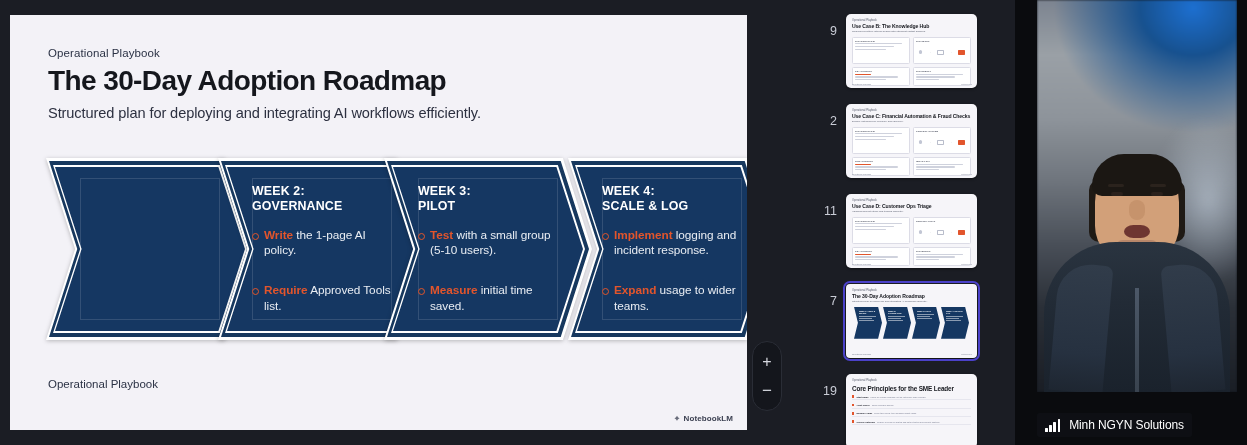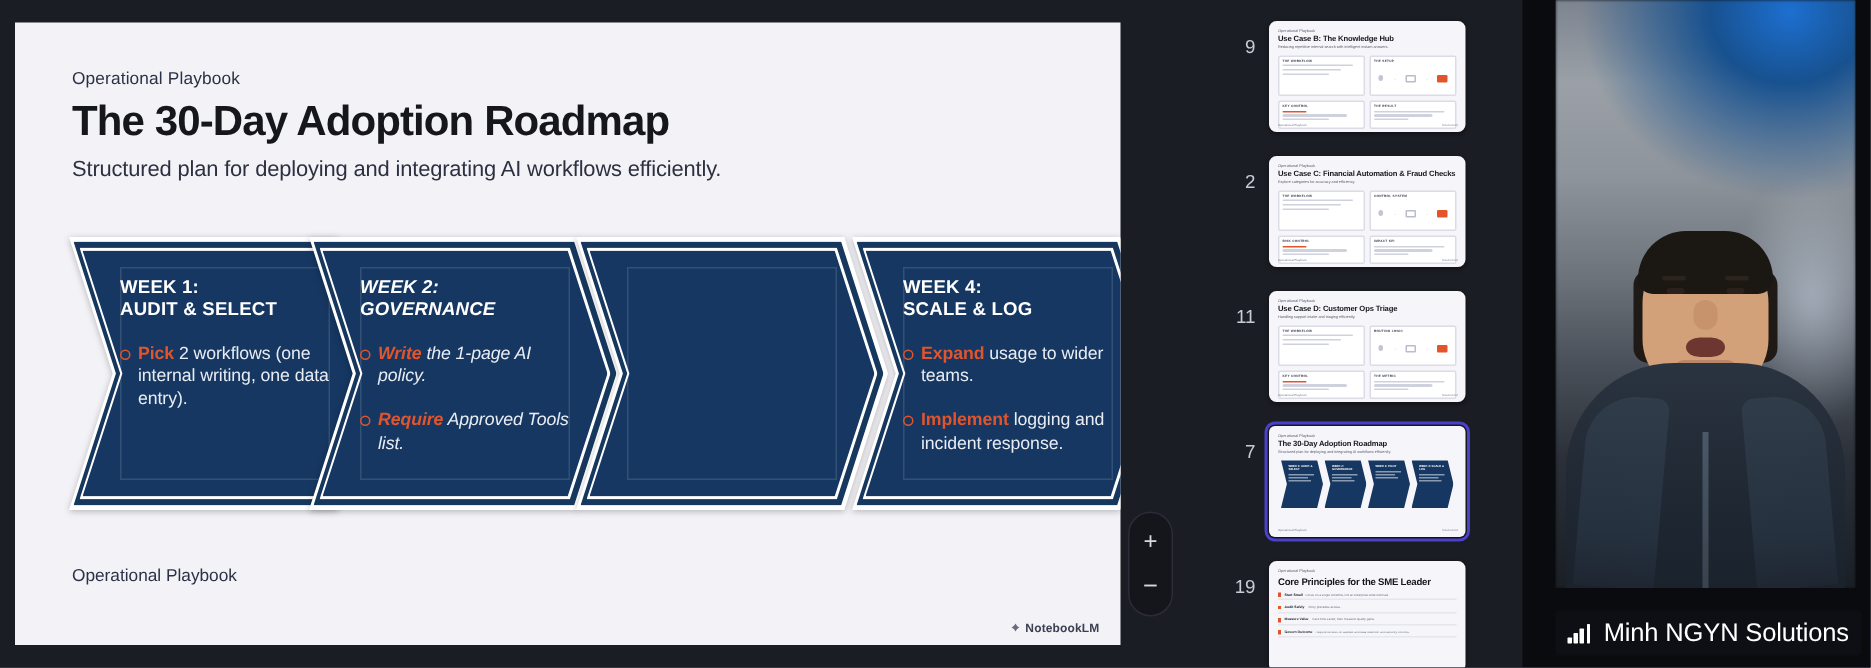--- a/index.html
+++ b/index.html
@@ -31,21 +31,21 @@
   .slide-sub { font-size: 14.6px; color: #2c3040; font-weight: 400; letter-spacing: -0.1px; }
 
   
   .chev-row { position: absolute; left: 36px; top: 143px; width: 690px; height: 185px; }
 
   .chev {
     position: absolute; top: 0; width: 208px; height: 182px;
     filter: drop-shadow(0 1px 2px rgba(0,0,0,.25));
   }
   .chev-0 { left: 0px; }
-  .chev-1 { left: 160px; font-style: italic; }
+  .chev-1 { left: 172px; }
   .chev-2 { left: 338px; }
   .chev-3 { left: 522px; }
 
   .chev-outer {
     position: absolute; inset: 0;
     background: #ffffff;
     -webkit-clip-path: polygon(0% 0%, 86% 0%, 100% 50%, 86% 100%, 0% 100%, 14% 50%);
     clip-path: polygon(0% 0%, 86% 0%, 100% 50%, 86% 100%, 0% 100%, 14% 50%);
   }
   .chev-mid {
@@ -75,21 +75,21 @@
   .chev-body { position: absolute; left: 34px; top: 26px; width: 140px; }
   .chev-title {
     color: #ffffff; font-size: 12.4px; font-weight: 700;
     line-height: 1.23; letter-spacing: .15px; white-space: pre-line;
     margin-bottom: 13px;
   }
   .chev-list { list-style: none; }
   .chev-li {
     position: relative; padding-left: 12px;
     color: #e9edf3; font-size: 11.8px; line-height: 1.31;
-    margin-bottom: 14px; letter-spacing: -0.05px;
+    margin-bottom: 25px; letter-spacing: -0.05px;
   }
   .chev-li:last-child { margin-bottom: 0; }
   .chev-li::before {
     content: ""; position: absolute; left: 0; top: 5px;
     width: 5px; height: 5px; border-radius: 50%;
     border: 1.4px solid #e2552c; background: #17385e;
   }
   .kw { color: #e2552c; font-weight: 700; }
 
   
@@ -264,21 +264,21 @@
     display: flex; align-items: center; gap: 9px;
     padding: 5px 8px; background: rgba(18,20,26,.55); border-radius: 3px;
   }
   .bars { display: flex; align-items: flex-end; gap: 1.6px; height: 14px; }
   .bars i { display: block; width: 2.6px; background: #ffffff; border-radius: .5px; }
   .bars i:nth-child(1){ height: 4px; }
   .bars i:nth-child(2){ height: 7px; }
   .bars i:nth-child(3){ height: 10px; }
   .bars i:nth-child(4){ height: 13px; }
   .name {
-    color: #ffffff; font-size: 17px; letter-spacing: -0.1px; white-space: nowrap;
+    color: #ffffff; font-size: 12px; letter-spacing: -0.1px; white-space: nowrap;
   }
 </style>
 </head>
 <body>
 
 <div class="app">
 
   <div class="stage">
     <div class="slide">
       <div class="slide-inner">
@@ -286,27 +286,20 @@
         <h1 class="slide-title">The 30-Day Adoption Roadmap</h1>
         <div class="slide-sub">Structured plan for deploying and integrating AI workflows efficiently.</div>
 
         <div class="chev-row" id="chevRow">
             <div class="chev chev-0">
               <div class="chev-outer"></div>
               <div class="chev-mid"></div>
               <div class="chev-ring"></div>
               <div class="chev-fill"></div>
               <div class="chev-hairline"></div>
-              <div class="chev-body">
-                <div class="chev-title">WEEK 1:
-AUDIT &amp; SELECT</div>
-                <ul class="chev-list">
-                  <li class="chev-li"><span class="kw">Pick</span><span> 2 workflows (one internal writing, one data entry).</span></li>
-                </ul>
-              </div>
             </div>
             <div class="chev chev-1">
               <div class="chev-outer"></div>
               <div class="chev-mid"></div>
               <div class="chev-ring"></div>
               <div class="chev-fill"></div>
               <div class="chev-hairline"></div>
               <div class="chev-body">
                 <div class="chev-title">WEEK 2:
 GOVERNANCE</div>
@@ -316,34 +309,40 @@
                 </ul>
               </div>
             </div>
             <div class="chev chev-2">
               <div class="chev-outer"></div>
               <div class="chev-mid"></div>
               <div class="chev-ring"></div>
               <div class="chev-fill"></div>
               <div class="chev-hairline"></div>
               <div class="chev-body">
+                <div class="chev-title">WEEK 3:
+PILOT</div>
+                <ul class="chev-list">
+                  <li class="chev-li"><span class="kw">Test</span><span> with a small group (5-10 users).</span></li>
+                  <li class="chev-li"><span class="kw">Measure</span><span> initial time saved.</span></li>
+                </ul>
               </div>
             </div>
             <div class="chev chev-3">
               <div class="chev-outer"></div>
               <div class="chev-mid"></div>
               <div class="chev-ring"></div>
               <div class="chev-fill"></div>
               <div class="chev-hairline"></div>
               <div class="chev-body">
                 <div class="chev-title">WEEK 4:
 SCALE &amp; LOG</div>
                 <ul class="chev-list">
+                  <li class="chev-li"><span class="kw">Implement</span><span> logging and incident response.</span></li>
                   <li class="chev-li"><span class="kw">Expand</span><span> usage to wider teams.</span></li>
-                  <li class="chev-li"><span class="kw">Implement</span><span> logging and incident response.</span></li>
                 </ul>
               </div>
             </div>
           </div>
 
         <div class="slide-footer">
           <div class="footer-label">Operational Playbook</div>
           <div class="nblm">
             <svg class="nblm-glyph" viewBox="0 0 24 24" fill="#3c4152">
               <path d="M12 2c1.6 3.6 4.4 6.4 8 8-3.6 1.6-6.4 4.4-8 8-1.6-3.6-4.4-6.4-8-8 3.6-1.6 6.4-4.4 8-8z"></path>

